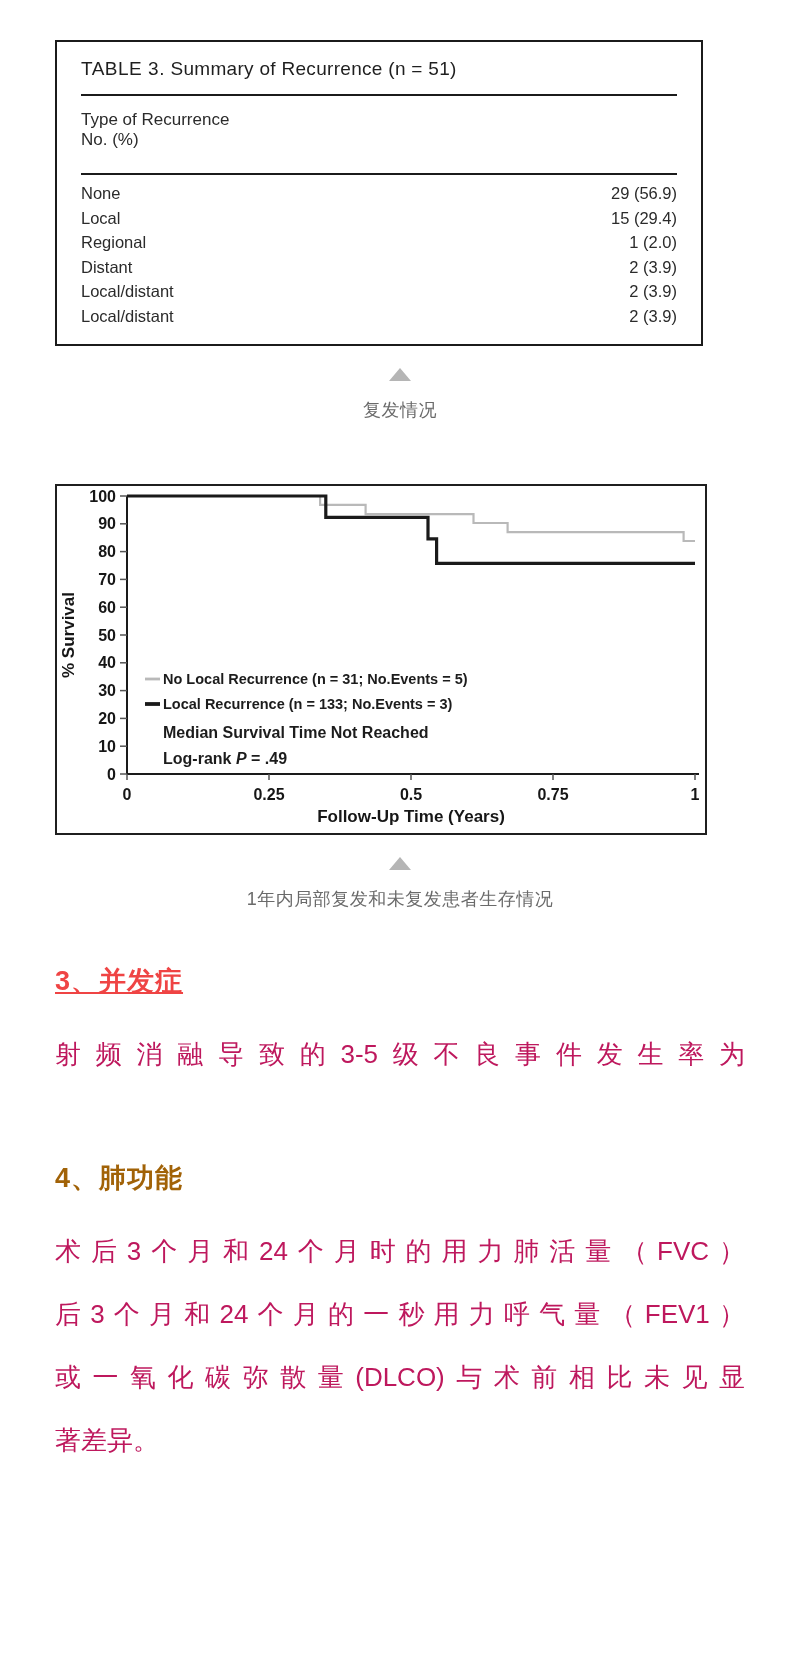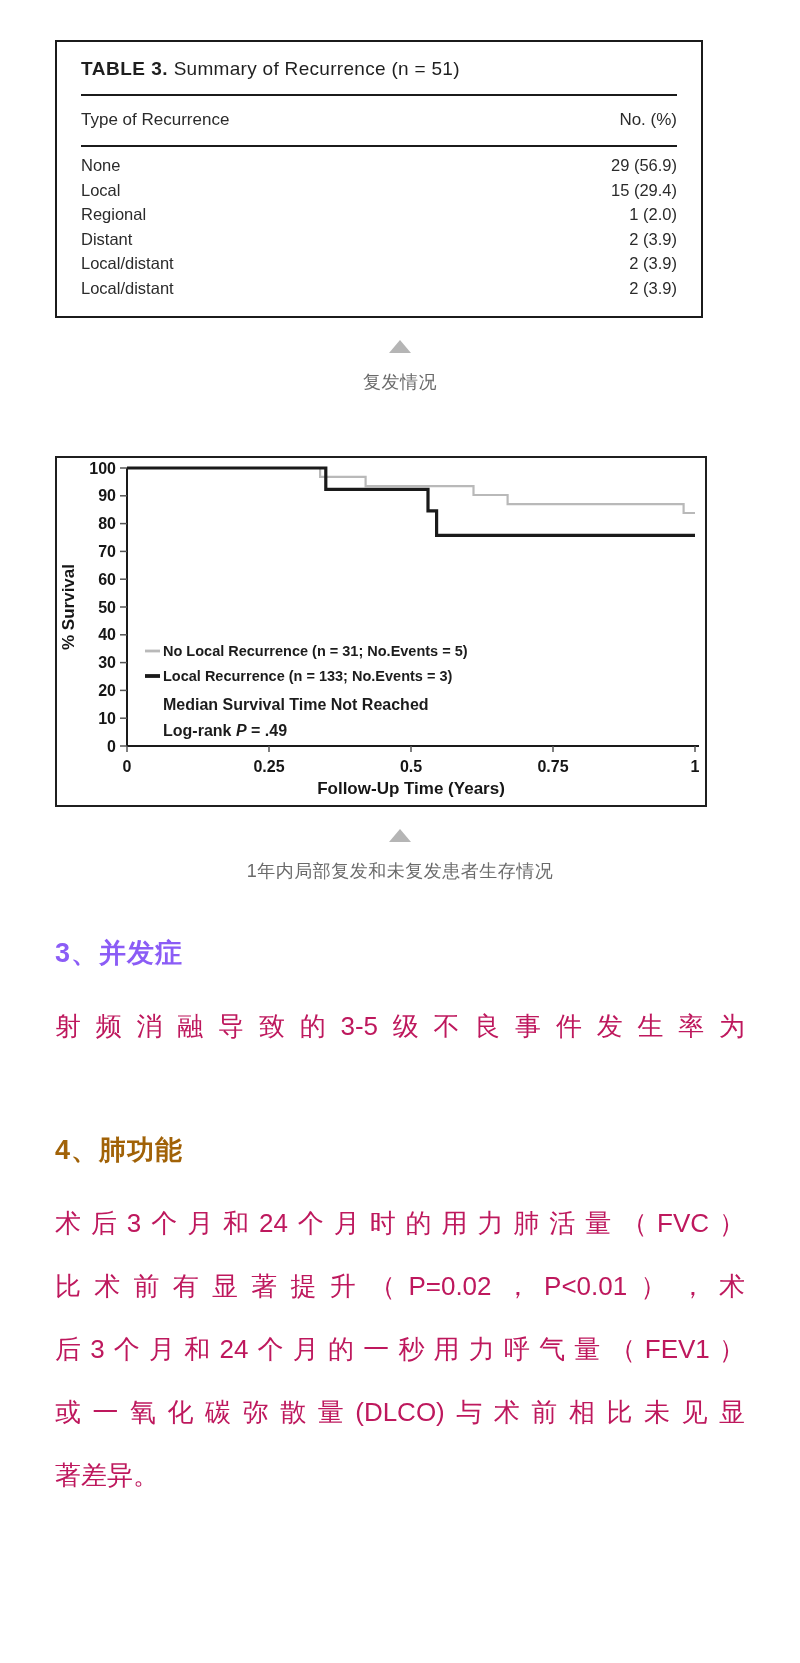--- a/index.html
+++ b/index.html
@@ -5,23 +5,23 @@
   html,body { margin:0; padding:0; background:#ffffff; }
   body { font-family:"Liberation Sans","DejaVu Sans",sans-serif; color:#3d3d3d; }
   .page { width:800px; background:#fff; padding-bottom:48px; }
   .content { width:690px; margin-left:55px; }
 
   
   .table-card { box-sizing:border-box; width:648px; border:2px solid #1b1b1b;
                 padding:16px 24px 16px; margin-top:40px; color:#2b2b2b; }
   .table-title { font-size:19px; color:#1f1f1f; letter-spacing:0.3px;
                  padding-bottom:14px; border-bottom:2px solid #1b1b1b; }
-  .table-title .tb { font-weight:bold; letter-spacing:0.5px; }
-  .thead { display:flex; justify-content:space-between; align-items:center;
-           font-size:17px; padding:14px 0 15px; border-bottom:2px solid #1b1b1b; }
+  .table-title .tb { font-weight:normal; letter-spacing:0.5px; }
+  .thead { display:flex; justify-content:space-between; align-items:flex-start;
+           font-size:17px; padding:14px 0 23px; border-bottom:2px solid #1b1b1b;flex-direction:column; }
   .tbody { padding-top:6px; }
   .trow { display:flex; justify-content:space-between; font-size:16.5px; line-height:24.5px; }
   .tval { text-align:center; }
 
   
   .fold-arrow { width:0; height:0; border-left:11px solid transparent;
                 border-right:11px solid transparent; border-bottom:13px solid #b5b5b5;
                 margin:22px auto 0; }
   .fig-caption { text-align:center; color:#6a6a6a; font-size:18px;
                  letter-spacing:0.5px; margin-top:17px; }
@@ -146,28 +146,27 @@
               <text x="106" y="252" class="ann-text"><tspan>Median Survival Time Not Reached</tspan></text>
               <text x="106" y="278" class="ann-text"><tspan>Log-rank </tspan><tspan font-style="italic">P</tspan><tspan> = .49</tspan></text>
             </g>
           </svg>
         </div>
     </div>
 
     <div class="fold-arrow"></div>
     <div class="fig-caption">1年内局部复发和未复发患者生存情况</div>
 
-    <div class="section-heading" style="color: #8b5cf6;">3、并发症</div>
+    <div class="section-heading" style="color: #ef4444; text-decoration: underline;">3、并发症</div>
     <div class="para">
         <div class="pline stretch">射频消融导致的3-5级不良事件发生率为</div>
       </div>
 
     <div class="section-heading gap-lg" style="color: #a16207;">4、肺功能</div>
     <div class="para">
         <div class="pline stretch">术后3个月和24个月时的用力肺活量（FVC）</div>
-        <div class="pline stretch">比术前有显著提升（P=0.02，P&lt;0.01），术</div>
         <div class="pline stretch">后3个月和24个月的一秒用力呼气量（FEV1）</div>
         <div class="pline stretch">或一氧化碳弥散量(DLCO)与术前相比未见显</div>
         <div class="pline">著差异。</div>
       </div>
 
   </div>
 </div>
 
 </body></html>

